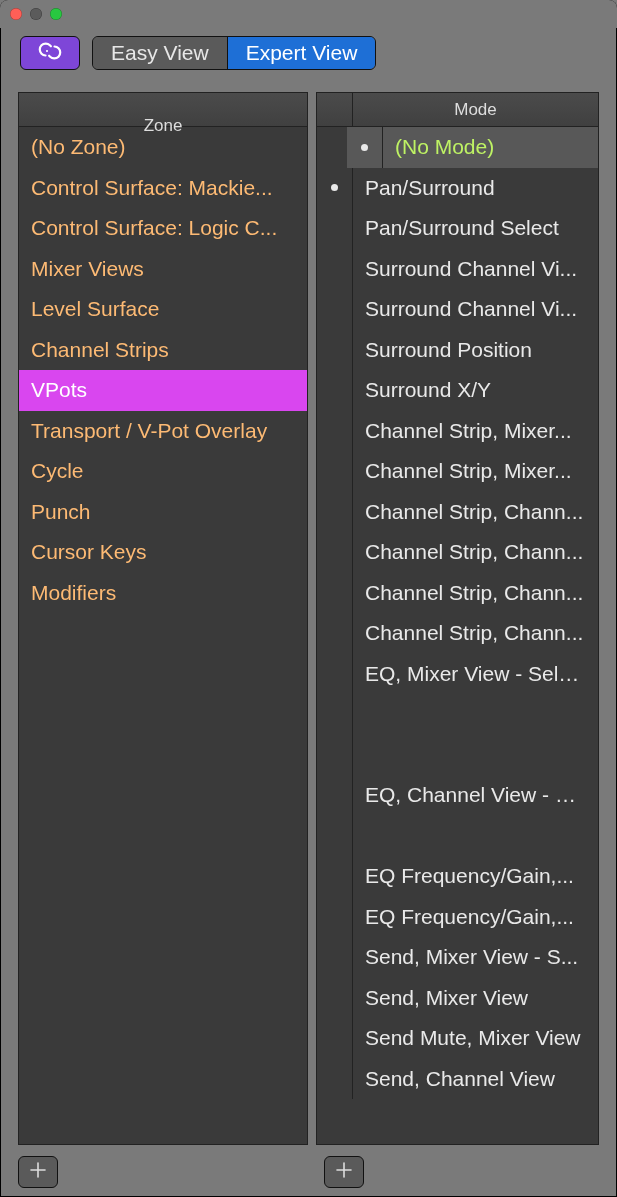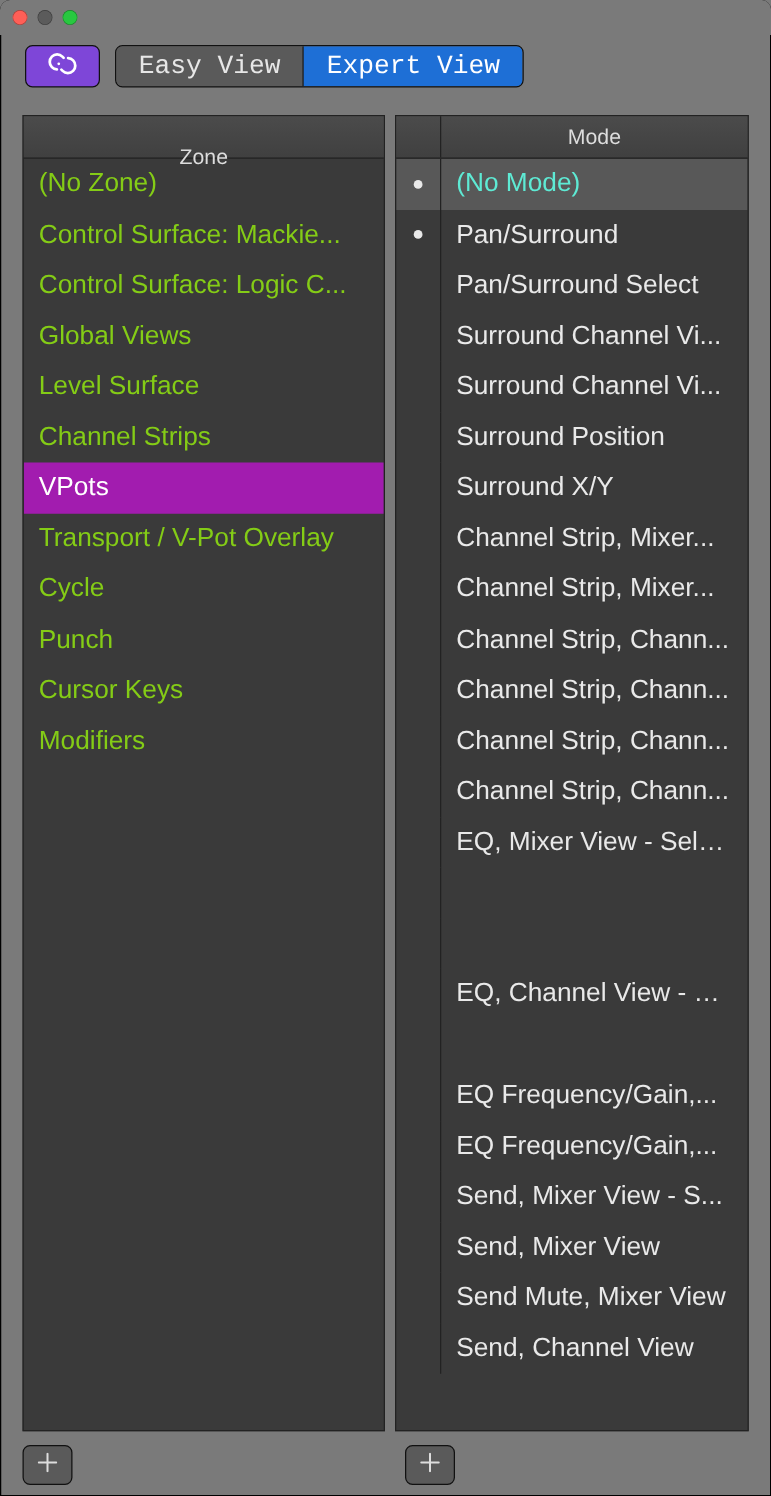--- a/index.html
+++ b/index.html
@@ -74,21 +74,20 @@
     background: #5a5a5a;
   }
   .seg {
     padding: 0 18px;
     display: flex;
     align-items: center;
     font-size: 21px;
     color: #e7e7e7;
     background: #5a5a5a;
     border-right: 1px solid #111;
-    font-family: Liberation Mono, monospace;
   }
   .seg:last-child { border-right: none; }
   .seg.selected {
     background: #1e6fd6;
     color: #fff;
   }
 
   .content {
     flex: 1;
     display: flex;
@@ -144,46 +143,47 @@
   }
   .rows {
     position: absolute;
     inset: 0;
     overflow: hidden;
   }
   .row {
     height: 40.5px;
     display: flex;
     align-items: center;
-    color: #84cc16;
+    color: #fdba74;
     font-size: 21px;
     white-space: nowrap;
     border-bottom: 0px solid transparent;
   }
   .row .zone-text {
     padding: 0 12px;
     overflow: hidden;
     text-overflow: ellipsis;
   }
   .row.selected {
-    background: #a21caf;
+    background: #d946ef;
     color: #fff;
   }
 
   .mode-row {
     height: 40.5px;
     display: flex;
     align-items: center;
     color: #e9e9e9;
     font-size: 21px;
     white-space: nowrap;
   }
   .mode-row.selected {
     background: #585858;
-    color: #5eead4;
+    color: #bef264;
+    margin-left: 30px;
   }
   .marker-col {
     width: 36px;
     border-right: 1px solid #222;
     display: flex;
     align-items: center;
     justify-content: center;
     height: 100%;
   }
   .marker-dot {
@@ -259,21 +259,21 @@
             <div class="row">
               <span class="zone-text">(No Zone)</span>
             </div>
             <div class="row">
               <span class="zone-text">Control Surface: Mackie...</span>
             </div>
             <div class="row">
               <span class="zone-text">Control Surface: Logic C...</span>
             </div>
             <div class="row">
-              <span class="zone-text">Global Views</span>
+              <span class="zone-text">Mixer Views</span>
             </div>
             <div class="row">
               <span class="zone-text">Level Surface</span>
             </div>
             <div class="row">
               <span class="zone-text">Channel Strips</span>
             </div>
             <div class="row selected">
               <span class="zone-text">VPots</span>
             </div>

